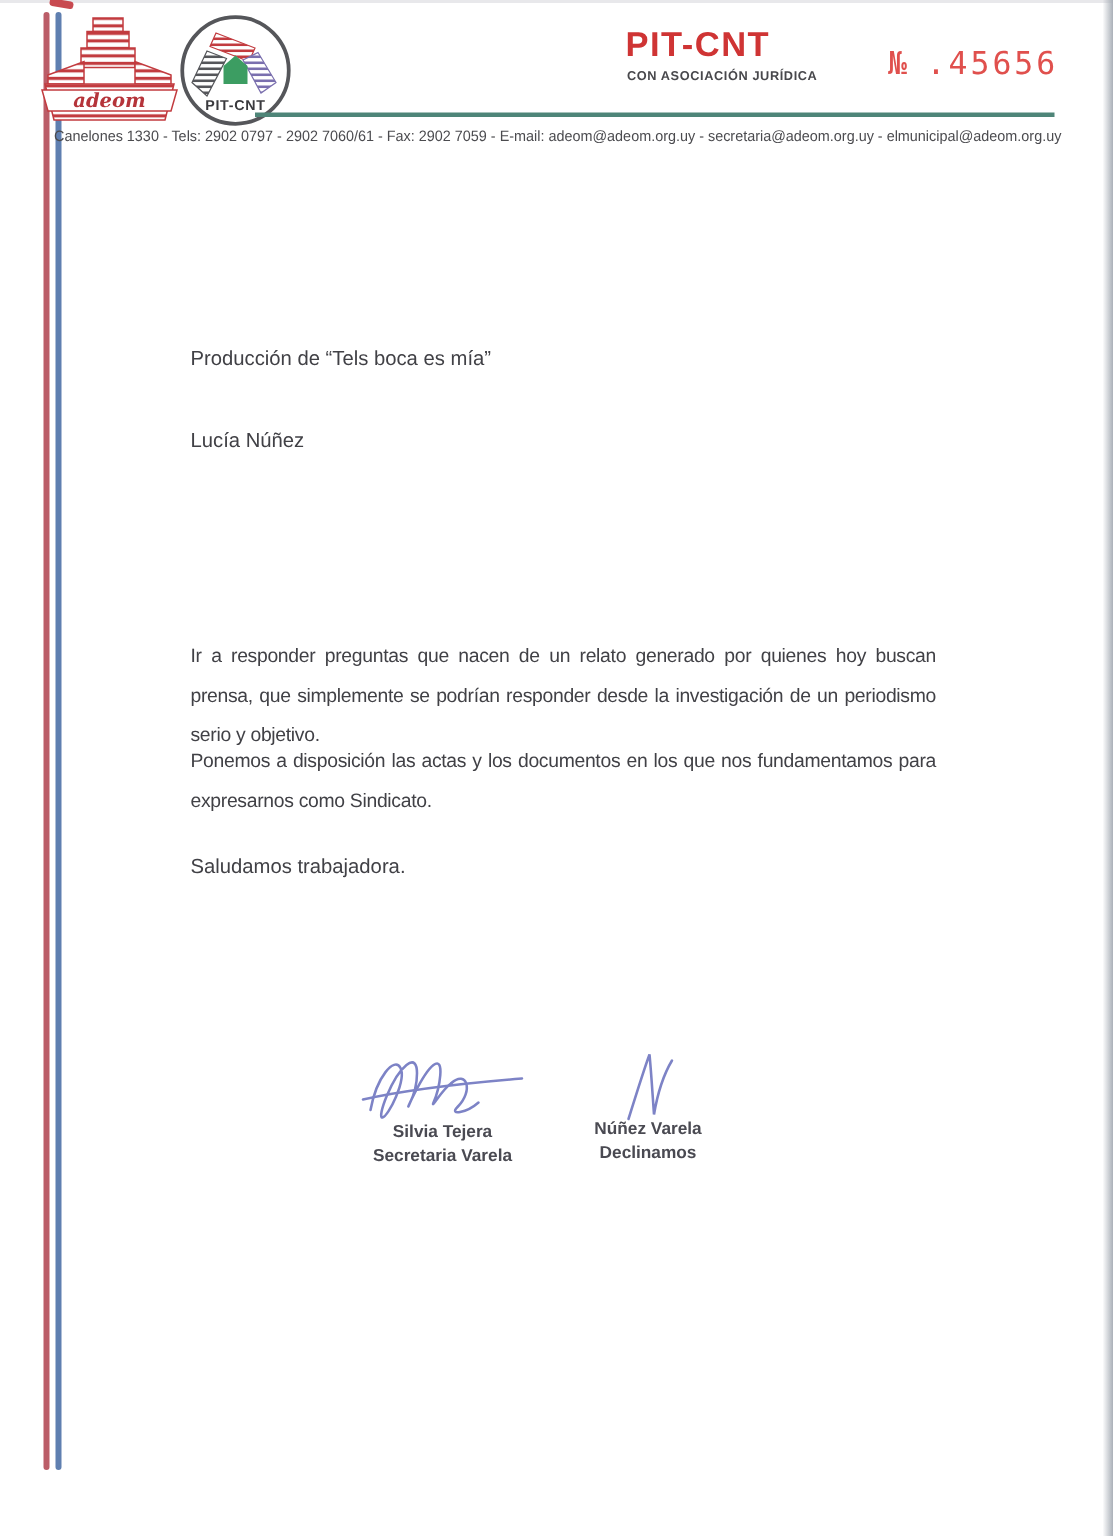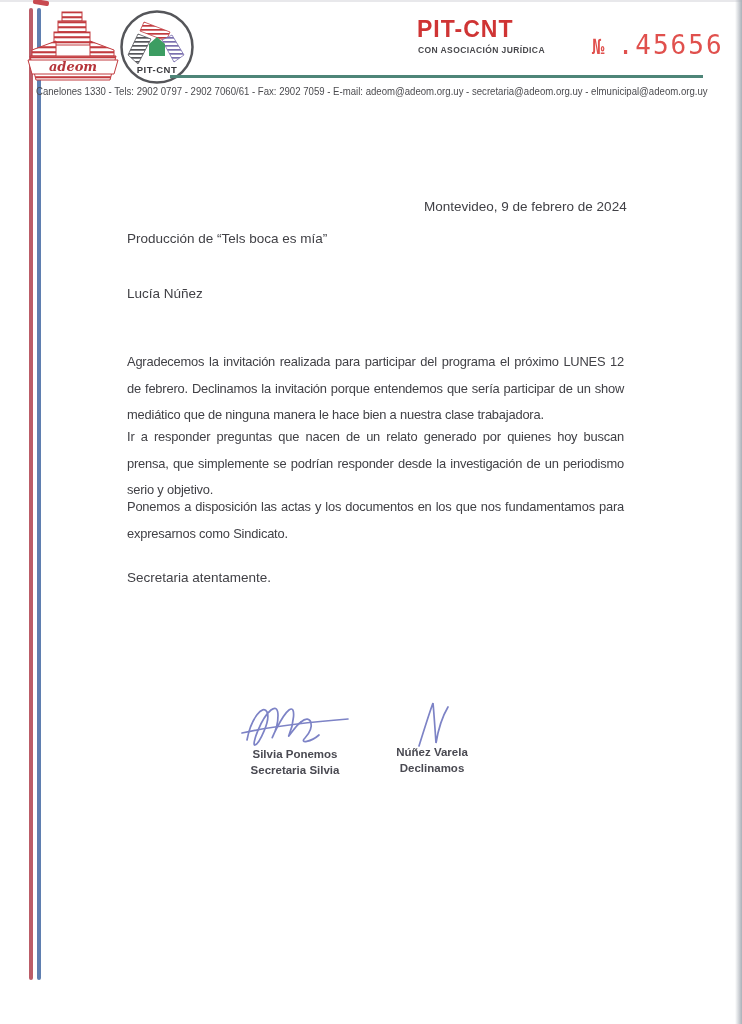--- a/index.html
+++ b/index.html
@@ -24,21 +24,21 @@
     font-weight:bold;font-size:35px;letter-spacing:1px;color:#454549;white-space:nowrap;}
   .pitcnt{position:absolute;left:417px;top:16px;font-weight:bold;font-size:23px;
     letter-spacing:1px;color:#cf3434;white-space:nowrap;}
   .legal{position:absolute;left:418px;top:45px;font-size:8.5px;font-weight:bold;
     letter-spacing:.4px;color:#48484c;white-space:nowrap;}
   .orgname{position:absolute;left:199px;top:50px;font-size:14.5px;font-weight:bold;
     font-style:italic;letter-spacing:-.2px;color:#414145;white-space:nowrap;}
   .docnumber{position:absolute;left:592px;top:30px;display:flex;gap:13px;align-items:baseline;
     color:#e0504d;font-family:"DejaVu Sans Mono",monospace;}
   .docnumber .no{font-size:21px;}
-  .docnumber .num{font-size:26px;letter-spacing:2px;}
+  .docnumber .num{font-size:21px;letter-spacing:2px;}
   .teal-rule{position:absolute;left:170px;top:75px;width:533px;height:3px;background:#4e8578;}
   .contact{position:absolute;left:36px;top:86px;font-size:10px;color:#4b4b4f;
     white-space:nowrap;transform:scaleX(.96);transform-origin:left top;}
   
   .bodytext{position:absolute;font-size:13.5px;color:#414146;white-space:nowrap;}
   .date-line{left:424px;top:199px;}
   .recipient1{left:127px;top:231px;}
   .recipient2{left:127px;top:262px;margin-top:24px;}
   .para{position:absolute;left:127px;width:497px;font-size:12.9px;letter-spacing:-.2px;
     line-height:26.5px;text-align:justify;text-align-last:left;color:#414146;}
@@ -111,40 +111,38 @@
   <div class="legal">CON ASOCIACIÓN JURÍDICA</div>
 
   <div class="docnumber">
     <span class="no">№</span>
     <span class="num">.45656</span>
   </div>
 
   <div class="teal-rule"></div>
   <div class="contact">Canelones 1330 - Tels: 2902 0797 - 2902 7060/61 - Fax: 2902 7059 - E-mail: adeom@adeom.org.uy - secretaria@adeom.org.uy - elmunicipal@adeom.org.uy</div>
 
-  <div class="bodytext date-line">Montevideo, 9 de febrero de 2024</div>
   <div class="bodytext recipient1">Producción de “Tels boca es mía”</div>
   <div class="bodytext recipient2">Lucía Núñez</div>
 
-  <div class="para p1">Agradecemos la invitación realizada para participar del programa el próximo LUNES 12 de febrero. Declinamos la invitación porque entendemos que sería participar de un show mediático que de ninguna manera le hace bien a nuestra clase trabajadora.</div>
   <div class="para p2">Ir a responder preguntas que nacen de un relato generado por quienes hoy buscan prensa, que simplemente se podrían responder desde la investigación de un periodismo serio y objetivo.</div>
   <div class="para p3">Ponemos a disposición las actas y los documentos en los que nos fundamentamos para expresarnos como Sindicato.</div>
 
-  <div class="bodytext closing">Secretaria atentamente.</div>
+  <div class="bodytext closing">Saludamos trabajadora.</div>
 
   <div class="sig-block sig-left">
     <svg width="112" height="52" viewBox="0 0 112 52">
       <g fill="none" stroke="#7d83c6" stroke-width="1.7" stroke-linecap="round">
         <path d="M8,42 C12,20 24,6 28,14 C32,22 20,46 16,47 C12,48 22,20 32,12 C42,4 40,26 34,38 C30,47 42,18 50,12 C58,6 54,28 50,37 C48,42 56,28 62,24"></path>
         <path d="M62,24 C72,15 77,29 66,40 C60,46 72,44 80,37"></path>
         <path d="M3,35 C34,28 72,24 109,21"></path>
       </g>
     </svg>
-    <div class="sig-name">Silvia Ponemos</div>
-    <div class="sig-title">Secretaria Silvia</div>
+    <div class="sig-name">Silvia Tejera</div>
+    <div class="sig-title">Secretaria Varela</div>
   </div>
 
   <div class="sig-block sig-right">
     <svg width="40" height="48" viewBox="0 0 40 48">
       <g fill="none" stroke="#7d83c6" stroke-width="1.7" stroke-linecap="round">
         <path d="M7,46 C12,30 18,11 21,3 C22,13 23,29 24,43 C26,31 30,17 36,7"></path>
       </g>
     </svg>
     <div class="sig-name">Núñez Varela</div>
     <div class="sig-title">Declinamos</div>

